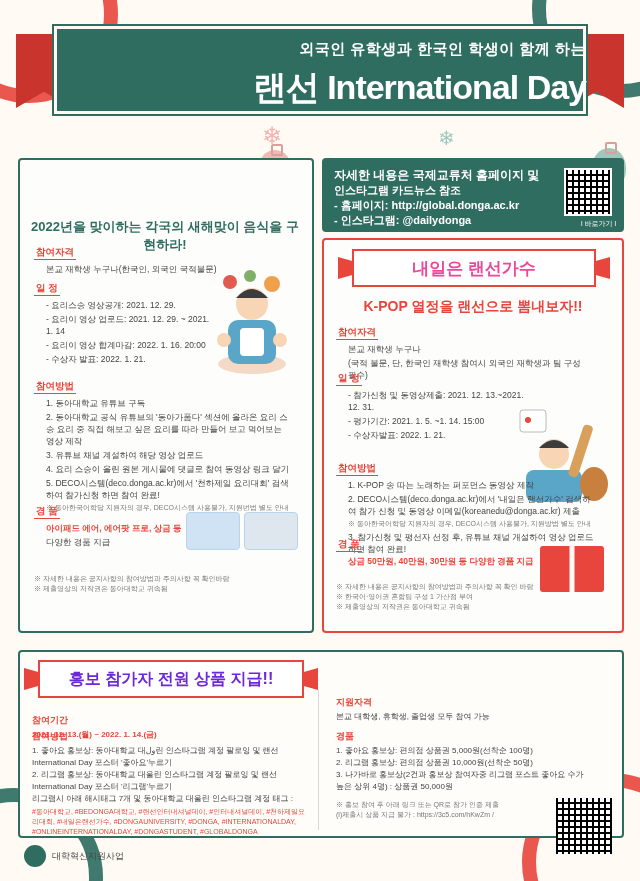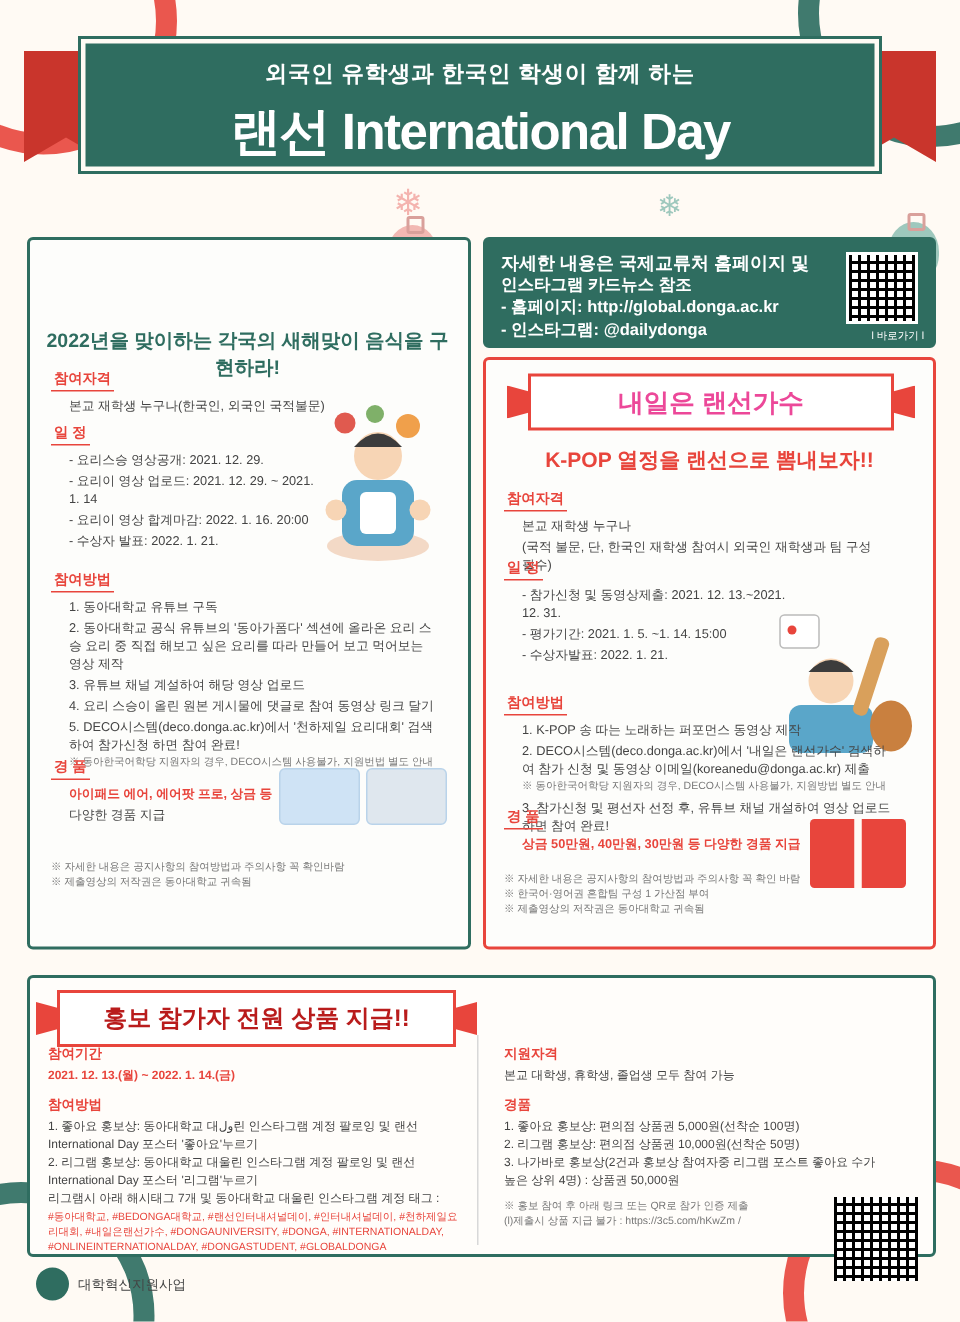--- a/index.html
+++ b/index.html
@@ -24,21 +24,21 @@
   .arc-tr{top:-80px;right:-70px;border-color:#2b6b5f;}
   .arc-bl{bottom:-85px;left:-75px;border-color:#2b6b5f;}
   .arc-br{bottom:-70px;right:-60px;border-color:#e8453c;}
 
   
   .header{
     position:absolute;top:24px;left:52px;width:536px;height:92px;
     background:#2f6d60;
     border:2px solid #2f6d60;
     box-shadow:0 0 0 3px #fffaf4 inset;
-    text-align:center;
+    text-align:right;
     color:#fff;
     padding-top:10px;
     box-sizing:border-box;
   }
   .header .sub{
     font-size:15px;font-weight:bold;letter-spacing:.5px;margin-top:4px;color:#ffffff;
   }
   .header .title{
     font-size:34px;font-weight:bold;letter-spacing:-1px;margin-top:6px;color:#ffffff;
   }
@@ -96,21 +96,21 @@
     background:#fffdfa;}
 
   
   .banner{
     position:absolute;height:34px;background:#fff;border:2px solid #2f6d60;
     display:flex;align-items:center;justify-content:center;
     font-size:17px;font-weight:bold;color:#2f6d60;
   }
   .banner-cook{left:44px;top:170px;width:240px;}
   .banner-kpop{left:352px;top:249px;width:240px;border-color:#e8453c;color:#ec4899;}
-  .banner-bottom{left:38px;top:660px;width:262px;border-color:#e8453c;color:#b91c1c;font-size:16px;}
+  .banner-bottom{left:38px;top:660px;width:262px;border-color:#e8453c;color:#6d28d9;font-size:16px;}
   .banner:before,.banner:after{
     content:"";position:absolute;top:6px;width:16px;height:22px;background:#2f6d60;
   }
   .banner-cook:before{left:-16px;clip-path:polygon(0 0,100% 20%,100% 80%,0 100%);}
   .banner-cook:after{right:-16px;clip-path:polygon(100% 0,0 20%,0 80%,100% 100%);}
   .banner-kpop:before,.banner-bottom:before{left:-16px;background:#e8453c;clip-path:polygon(0 0,100% 20%,100% 80%,0 100%);}
   .banner-kpop:after,.banner-bottom:after{right:-16px;background:#e8453c;clip-path:polygon(100% 0,0 20%,0 80%,100% 100%);}
 
   .lead{
     position:absolute;font-size:13px;font-weight:bold;color:#2f6d60;
@@ -315,21 +315,21 @@
   <div class="footnotes" style="left:336px;top:582px;width:256px;">
     <div>※ 자세한 내용은 공지사항의 참여방법과 주의사항 꼭 확인 바람</div>
     <div>※ 한국어·영어권 혼합팀 구성 1 가산점 부여</div>
     <div>※ 제출영상의 저작권은 동아대학교 귀속됨</div>
   </div>
 
   <div class="panel panel-bottom"></div>
   <div class="banner banner-bottom">홍보 참가자 전원 상품 지급!!</div>
   <div class="divider"></div>
 
-  <div class="bcol" style="left:32px;top:696px;width:272px;">
+  <div class="bcol" style="left:32px;top:714px;width:272px;">
     <h5>참여기간</h5>
     <div class="hl">2021. 12. 13.(월) ~ 2022. 1. 14.(금)</div>
   </div>
 
   <div class="bcol" style="left:32px;top:730px;width:276px;">
     <h5>참여방법</h5>
     <div>1. 좋아요 홍보상: 동아대학교 대ول린 인스타그램 계정 팔로잉 및 랜선 International Day 포스터 '좋아요'누르기</div>
     <div>2. 리그램 홍보상: 동아대학교 대울린 인스타그램 계정 팔로잉 및 랜선 International Day 포스터 '리그램'누르기</div>
     <div>리그램시 아래 해시태그 7개 및 동아대학교 대울린 인스타그램 계정 태그 :</div>
     <div style="color:#e8453c;font-size:7px;line-height:10px;margin-top:2px;">#동아대학교, #BEDONGA대학교, #랜선인터내셔널데이, #인터내셔널데이, #천하제일요리대회, #내일은랜선가수, #DONGAUNIVERSITY, #DONGA, #INTERNATIONALDAY, #ONLINEINTERNATIONALDAY, #DONGASTUDENT, #GLOBALDONGA</div>

